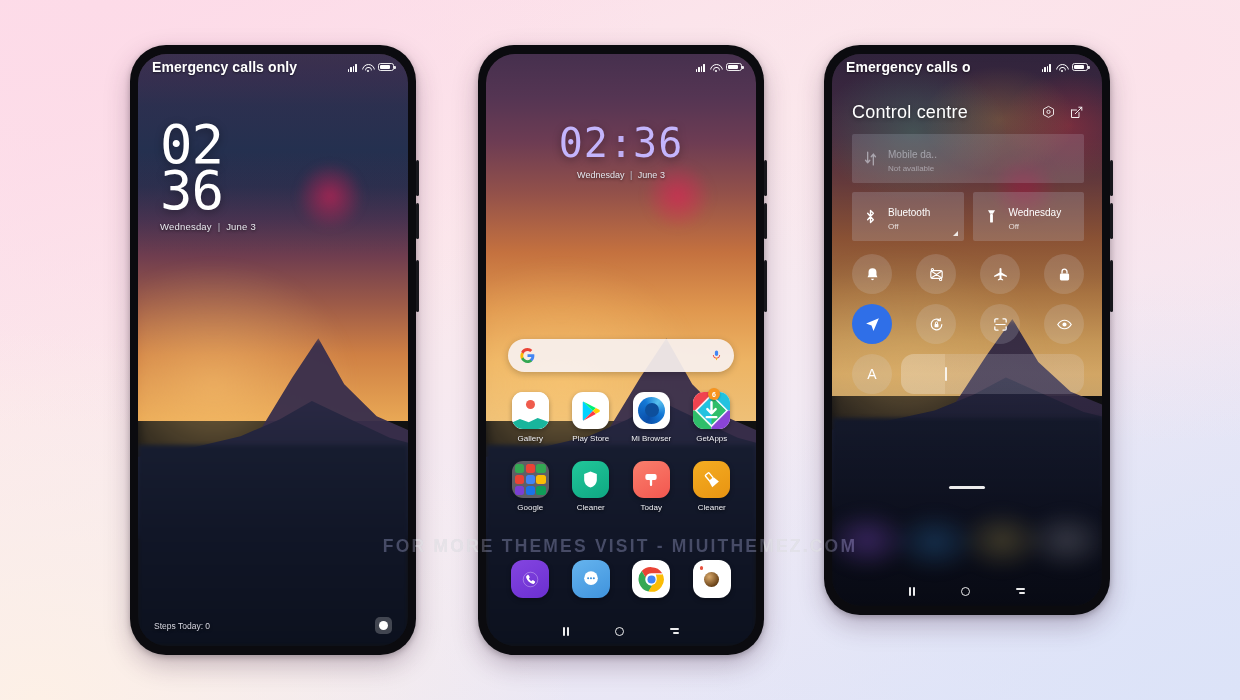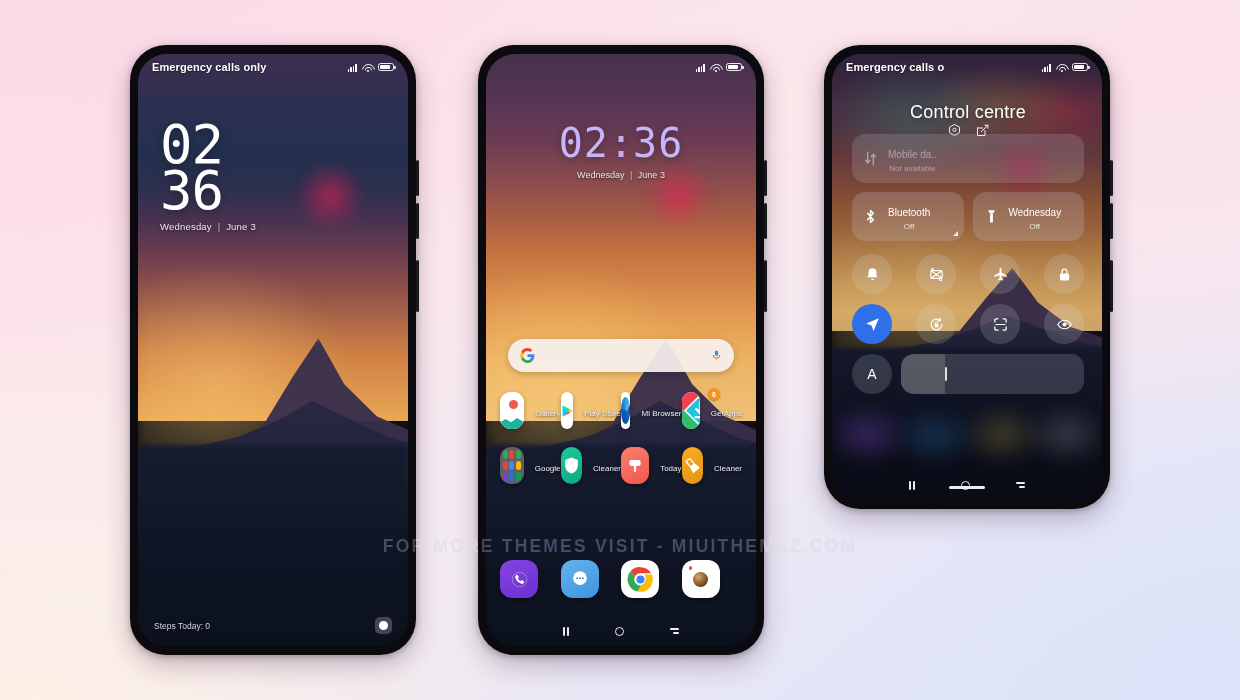--- a/index.html
+++ b/index.html
@@ -29,21 +29,21 @@
     border-radius: 29px; overflow: hidden;
     background: #111;
   }
   .sidebtn {
     position: absolute; right: -3px; width: 3px; border-radius: 2px;
     background: #17171c;
   }
 
   #phone1 { left: 130px; top: 45px; width: 286px; height: 610px; }
   #phone2 { left: 478px; top: 45px; width: 286px; height: 610px; }
-  #phone3 { left: 824px; top: 45px; width: 286px; height: 464px; text-align: center; }
+  #phone3 { left: 824px; top: 45px; width: 286px; height: 570px; }
   
   .wall2 { position:absolute; inset:0; }
   .wall2 .sky {
     position:absolute; left:0; right:0; top:0; height:62%;
     background: linear-gradient(to bottom,
       #46304e 0%, #553553 12%, #6d3c53 24%, #93514a 38%,
       #c4713f 54%, #e0984f 70%, #edb464 84%, #eec077 100%);
   }
   .wall2 .glow {
     position:absolute; left:58%; top:18%; width:70px; height:70px;
@@ -86,21 +86,21 @@
     content:""; position:absolute; inset:0;
     background: linear-gradient(to bottom, rgba(30,45,80,.45) 0%, rgba(30,45,80,0) 55%);
   }
 
   
   .statusbar {
     position: absolute; left: 0; right: 0; top: 0; height: 26px;
     display: flex; align-items: center; justify-content: space-between;
     padding: 0 14px; color: #fff; z-index: 6;
   }
-  .sb-left { font-size: 11px; font-weight: 700; letter-spacing: .1px; white-space: nowrap;
+  .sb-left { font-size: 14px; font-weight: 700; letter-spacing: .1px; white-space: nowrap;
              text-shadow: 0 1px 2px rgba(0,0,0,.5); }
   .sb-right { display: flex; align-items: center; gap: 5px; }
   .ico-signal { display:flex; align-items:flex-end; gap:1px; height:9px; }
   .ico-signal i { width:1.6px; background:#fff; display:block; border-radius:.5px; }
   .ico-signal i:nth-child(1){height:3px}.ico-signal i:nth-child(2){height:4.5px}
   .ico-signal i:nth-child(3){height:6px}.ico-signal i:nth-child(4){height:7.5px}
   .ico-wifi { width:11px; height:9px; position:relative; }
   .ico-wifi::before{
     content:""; position:absolute; left:0; top:1px; width:11px; height:11px;
     border:1.6px solid #fff; border-radius:50%;
@@ -157,21 +157,21 @@
     border-radius:17px; background: rgba(247,240,238,.93);
     box-shadow: 0 2px 7px rgba(0,0,0,.22);
     display:flex; align-items:center; justify-content:space-between; padding: 0 12px;
   }
   .g-logo { width:15px; height:15px; position:relative; }
   .g-logo svg { display:block; }
   .mic { width:11px; height:15px; position:relative; }
 
   .apps { position:absolute; left:14px; right:14px; top:338px; z-index:5; }
   .approw { display:flex; }
-  .app { width:25%; display:flex; flex-direction:row; align-items:center; position:relative;gap:11px; }
+  .app { width:25%; display:flex; flex-direction:column; align-items:center; position:relative; }
   .appicon {
     width:37px; height:37px; border-radius:11px; position:relative; overflow:hidden;
     box-shadow: 0 2px 5px rgba(0,0,0,.3);
   }
   .applabel { margin-top:5px; font-size:8px; color:#f0f0f5; text-shadow:0 1px 3px rgba(0,0,0,.75); white-space:nowrap; }
   .badge {
     position:absolute; top:-4px; right:22px; min-width:12px; height:12px; padding:0 3px;
     border-radius:6px; background:#f7941e; color:#fff; font-size:7px; font-weight:700;
     display:flex; align-items:center; justify-content:center; z-index:3;
     box-shadow:0 1px 2px rgba(0,0,0,.3);
@@ -225,31 +225,31 @@
   #phone3 .cc-blur {
     position:absolute; inset:0;
     background:
       radial-gradient(ellipse 50% 18% at 30% 14%, rgba(60,150,120,.35) 0%, rgba(0,0,0,0) 70%),
       radial-gradient(ellipse 40% 14% at 62% 12%, rgba(200,150,60,.30) 0%, rgba(0,0,0,0) 70%),
       radial-gradient(ellipse 36% 14% at 88% 13%, rgba(190,50,60,.40) 0%, rgba(0,0,0,0) 70%),
       linear-gradient(to bottom, rgba(18,18,34,.42) 0%, rgba(14,14,28,.30) 40%, rgba(10,10,22,.12) 58%, rgba(8,8,18,.30) 78%, rgba(6,6,14,.62) 100%);
   }
   .cc-title-row {
     position:absolute; left:20px; right:18px; top:48px; z-index:6;
-    display:flex; align-items:center; justify-content:space-between;flex-direction:column;
+    display:flex; align-items:center; justify-content:space-between;
   }
   .cc-title { font-size:18px; color:#fff; font-weight:400; letter-spacing:.2px;
               text-shadow:0 1px 4px rgba(0,0,0,.45); }
   .cc-actions { display:flex; gap:13px; align-items:center; }
   .cc-act { width:15px; height:15px; position:relative; opacity:.92; }
 
   .cc-tiles { position:absolute; left:20px; right:18px; top:80px; z-index:6; }
   .cc-row { display:flex; gap:9px; margin-bottom:9px; }
   .cc-tile {
-    flex:1; height:49px; border-radius:13px; display:flex; align-items:center;
+    flex:1; height:49px; border-radius:2px; display:flex; align-items:center;
     padding: 0 10px; gap:9px; position:relative; overflow:hidden;
   }
   .cc-tile.off { background: rgba(205,215,235,.20); }
   .cc-tile.dim { background: rgba(215,225,240,.16); }
   .cc-tile.on { background: #2f67e8; }
   .cc-tile .tico { width:17px; height:17px; flex:0 0 17px; position:relative; }
   .cc-tile .ttxt { min-width:0; }
   .cc-tile .tname { font-size:10px; color:#fff; white-space:nowrap; overflow:hidden; text-overflow:ellipsis; }
   .cc-tile .tsub { font-size:8px; color:rgba(255,255,255,.78); margin-top:1.5px; white-space:nowrap; }
   .cc-tile.dim .tname, .cc-tile.dim .tsub { color: rgba(235,240,250,.46); }

